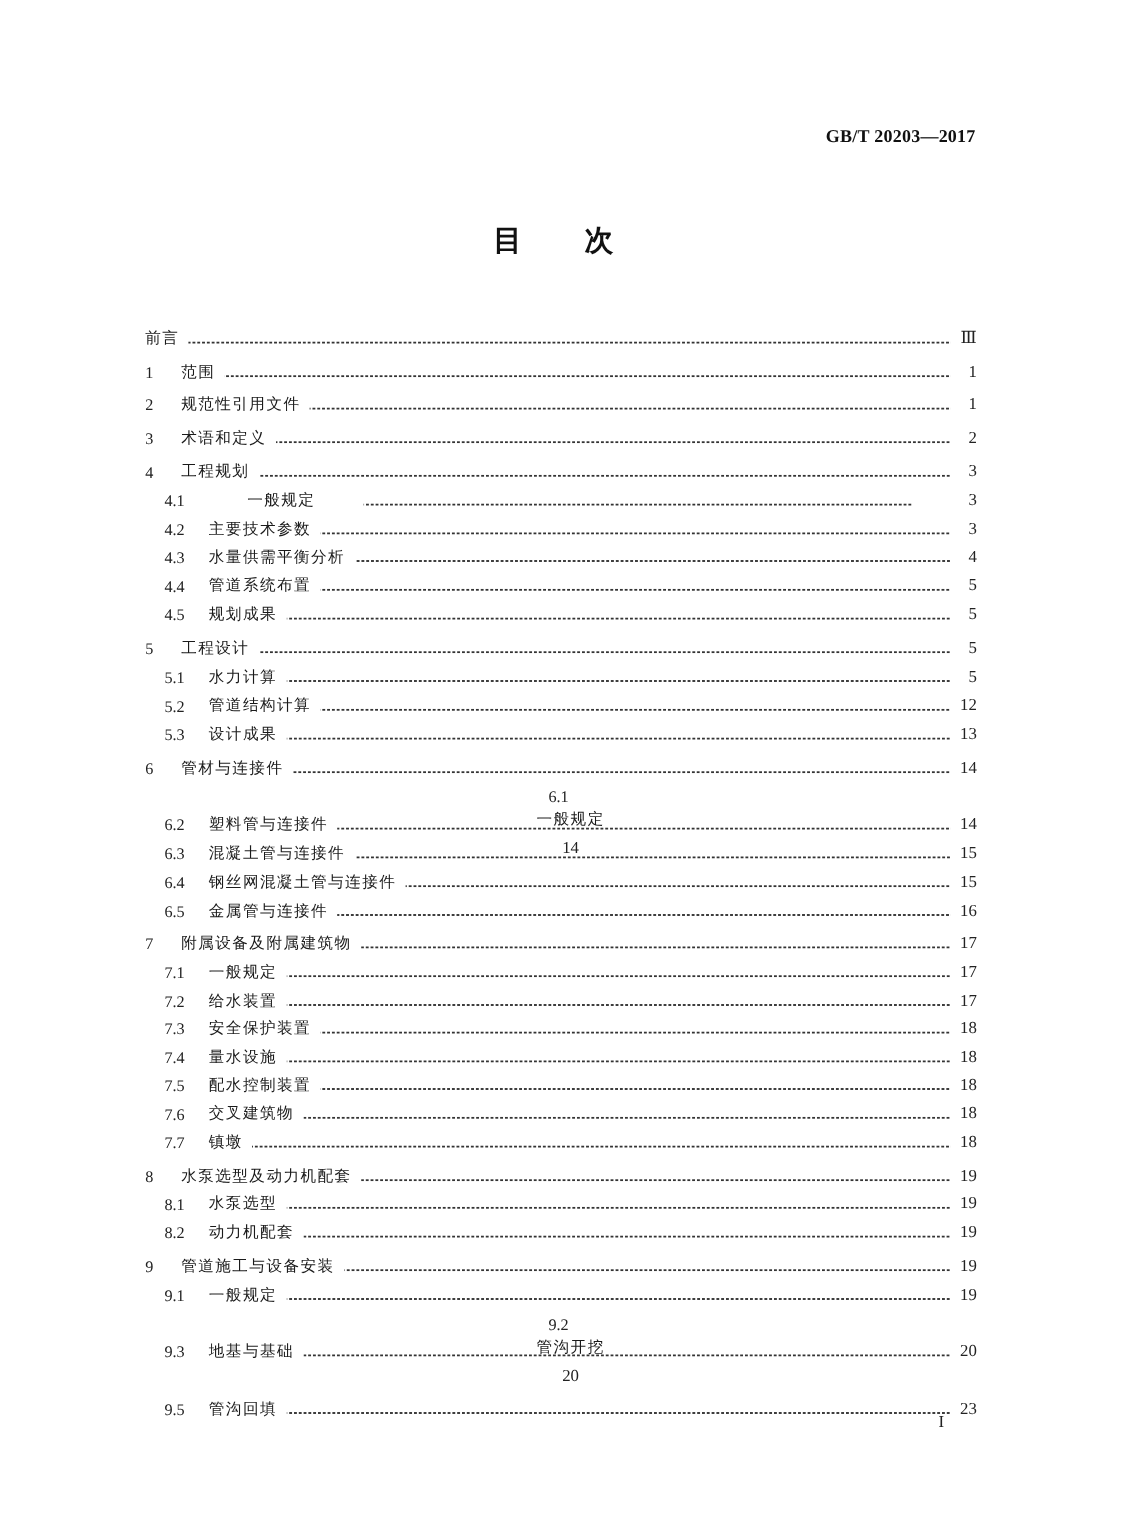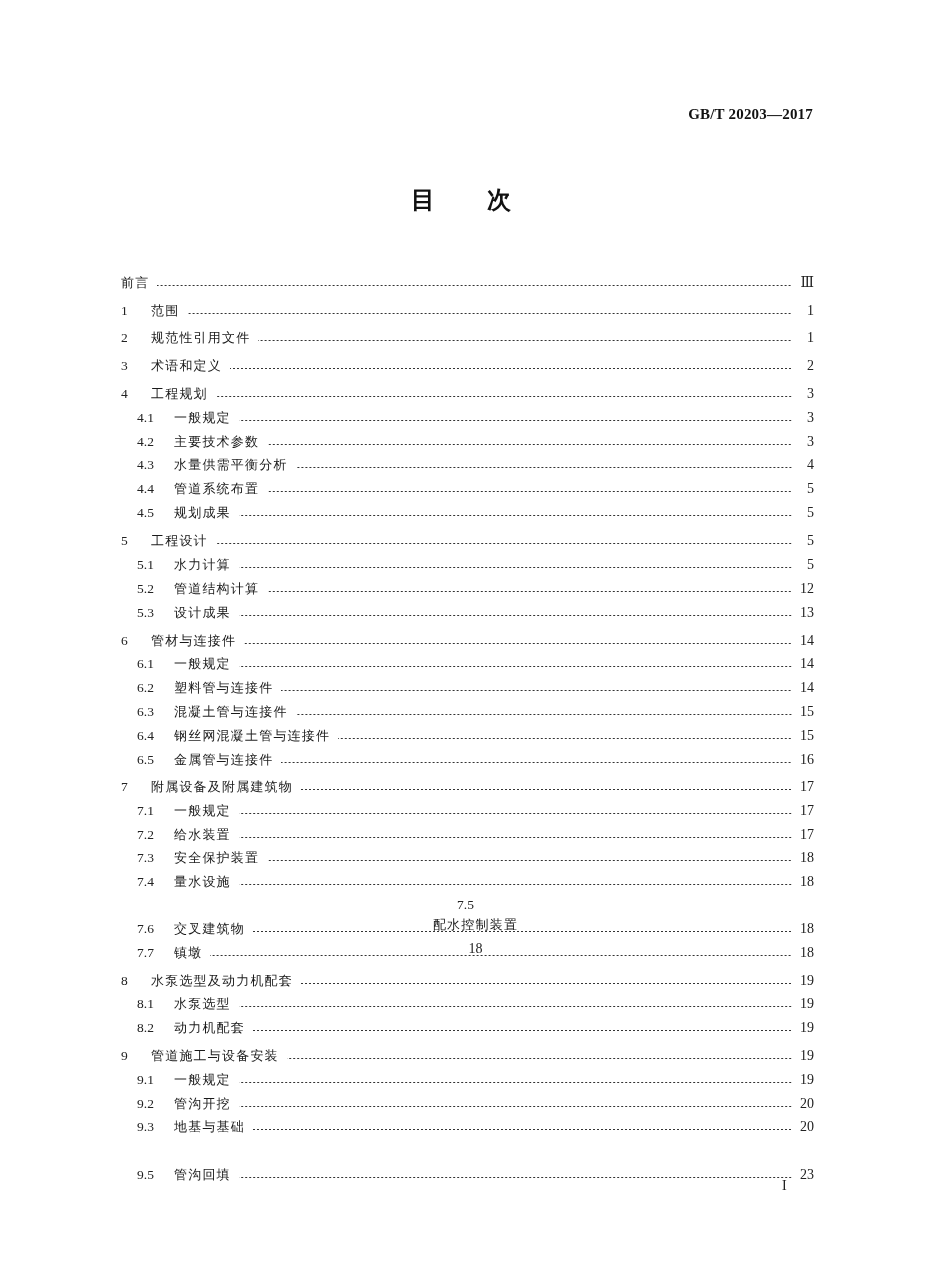--- a/index.html
+++ b/index.html
@@ -90,21 +90,21 @@
       <span class="label">术语和定义</span>
       <span class="leader"></span>
       <span class="page">2</span>
     </div>
     <div class="row l1" style="top: 370px;">
       <span class="num">4</span>
       <span class="label">工程规划</span>
       <span class="leader"></span>
       <span class="page">3</span>
     </div>
-    <div class="row l2" style="top: 394px;">
+    <div class="row l2" style="top: 394px; gap: 32px;">
       <span class="num">4.1</span>
       <span class="label">一般规定</span>
       <span class="leader"></span>
       <span class="page">3</span>
     </div>
     <div class="row l2" style="top: 418px; justify-content: space-between;">
       <span class="num">4.2</span>
       <span class="label">主要技术参数</span>
       <span class="leader"></span>
       <span class="page">3</span>
@@ -150,21 +150,21 @@
       <span class="label">设计成果</span>
       <span class="leader"></span>
       <span class="page">13</span>
     </div>
     <div class="row l1" style="top: 617px;">
       <span class="num">6</span>
       <span class="label">管材与连接件</span>
       <span class="leader"></span>
       <span class="page">14</span>
     </div>
-    <div class="row l2" style="top: 640px;">
+    <div class="row l2" style="top: 640px; flex-direction: column;">
       <span class="num">6.1</span>
       <span class="label">一般规定</span>
       <span class="leader"></span>
       <span class="page">14</span>
     </div>
     <div class="row l2" style="top: 664px;">
       <span class="num">6.2</span>
       <span class="label">塑料管与连接件</span>
       <span class="leader"></span>
       <span class="page">14</span>
@@ -210,21 +210,21 @@
       <span class="label">安全保护装置</span>
       <span class="leader"></span>
       <span class="page">18</span>
     </div>
     <div class="row l2" style="top: 858px;">
       <span class="num">7.4</span>
       <span class="label">量水设施</span>
       <span class="leader"></span>
       <span class="page">18</span>
     </div>
-    <div class="row l2" style="top: 881px; flex-direction: column;">
+    <div class="row l2" style="top: 881px;">
       <span class="num">7.5</span>
       <span class="label">配水控制装置</span>
       <span class="leader"></span>
       <span class="page">18</span>
     </div>
     <div class="row l2" style="top: 905px;">
       <span class="num">7.6</span>
       <span class="label">交叉建筑物</span>
       <span class="leader"></span>
       <span class="page">18</span>
@@ -258,21 +258,21 @@
       <span class="label">管道施工与设备安装</span>
       <span class="leader"></span>
       <span class="page">19</span>
     </div>
     <div class="row l2" style="top: 1056px;">
       <span class="num">9.1</span>
       <span class="label">一般规定</span>
       <span class="leader"></span>
       <span class="page">19</span>
     </div>
-    <div class="row l2" style="top: 1080px;">
+    <div class="row l2" style="top: 1080px; flex-direction: column;">
       <span class="num">9.2</span>
       <span class="label">管沟开挖</span>
       <span class="leader"></span>
       <span class="page">20</span>
     </div>
     <div class="row l2" style="top: 1103px;">
       <span class="num">9.3</span>
       <span class="label">地基与基础</span>
       <span class="leader"></span>
       <span class="page">20</span>

